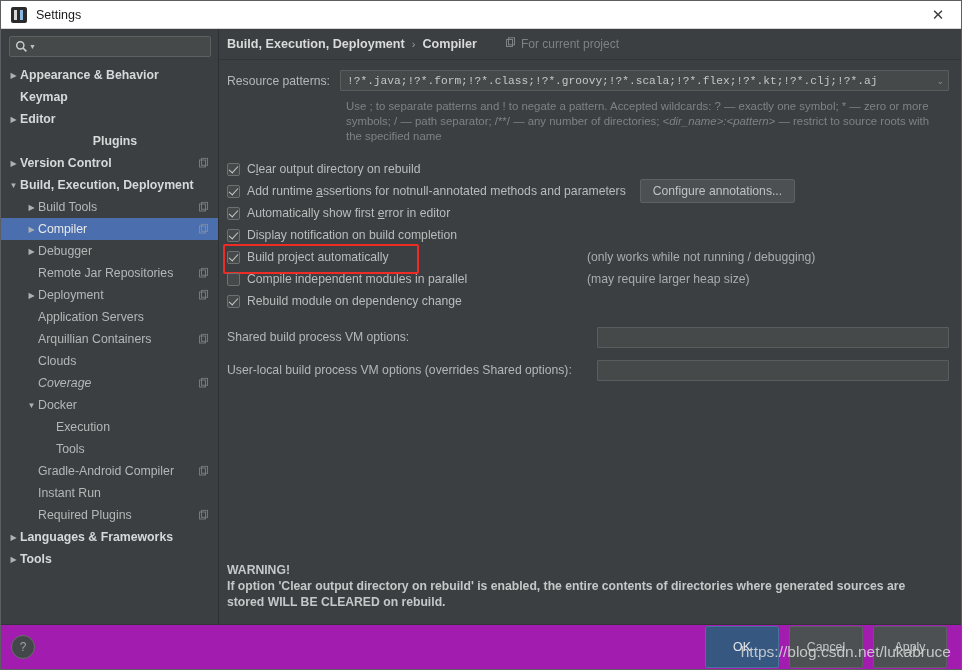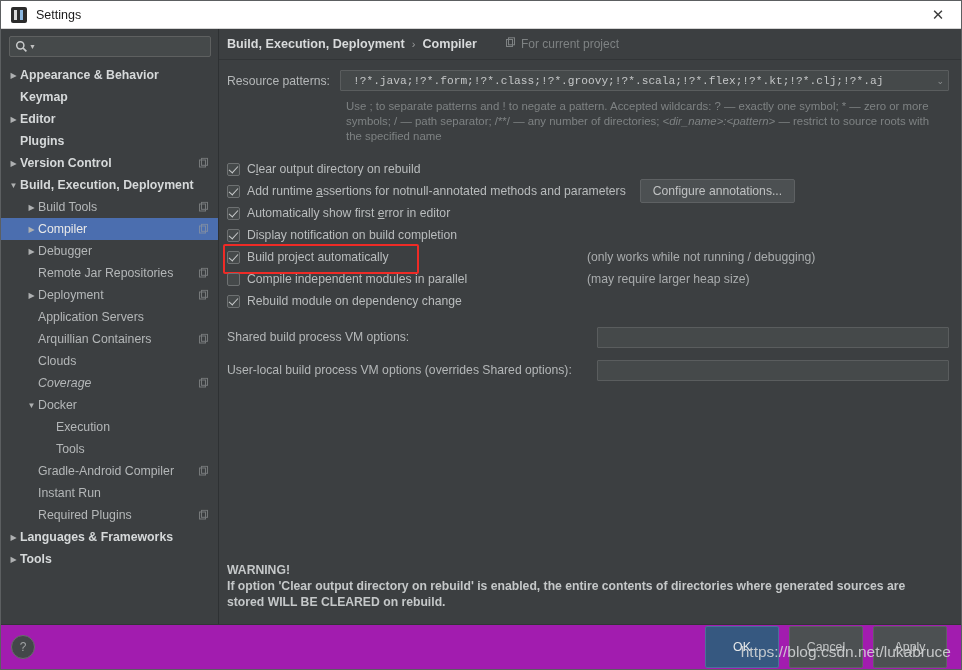--- a/index.html
+++ b/index.html
@@ -221,21 +221,21 @@
   }
   .text-input {
     background: #45494a;
     border: 1px solid #5a5d5e;
     border-radius: 1px;
     height: 21px;
     box-sizing: border-box;
     color: #c4c6c7;
     font-family: "Liberation Mono", monospace;
     font-size: 11.2px;
-    padding: 0 12px;
+    padding: 0 6px;
     outline: none;
     width: 100%;
   }
   .patterns-wrap {
     position: relative;
     flex: 1 1 auto;
     margin-left: 10px;
   }
   .patterns-expand {
     position: absolute;
@@ -432,21 +432,21 @@
             <span class="tree-label">Appearance &amp; Behavior</span>
           </div>
           <div class="tree-item top" style="padding-left: 6px;">
             <span class="tree-arrow"></span>
             <span class="tree-label">Keymap</span>
           </div>
           <div class="tree-item top" style="padding-left: 6px;">
             <span class="tree-arrow">▶</span>
             <span class="tree-label">Editor</span>
           </div>
-          <div class="tree-item top" style="padding-left: 6px;">
+          <div class="tree-item top" style="padding-left: 6px; justify-content: center;">
             <span class="tree-arrow"></span>
             <span class="tree-label">Plugins</span>
           </div>
           <div class="tree-item top" style="padding-left: 6px;">
             <span class="tree-arrow">▶</span>
             <span class="tree-label">Version Control</span>
             <span class="tree-badge">
               <svg width="11" height="11" viewBox="0 0 11 11">
                 <rect x="1.5" y="2.5" width="6" height="7" fill="none" stroke="#9a9d9e" stroke-width="1"></rect>
                 <rect x="3.5" y="0.8" width="6" height="7" fill="none" stroke="#9a9d9e" stroke-width="1"></rect>

